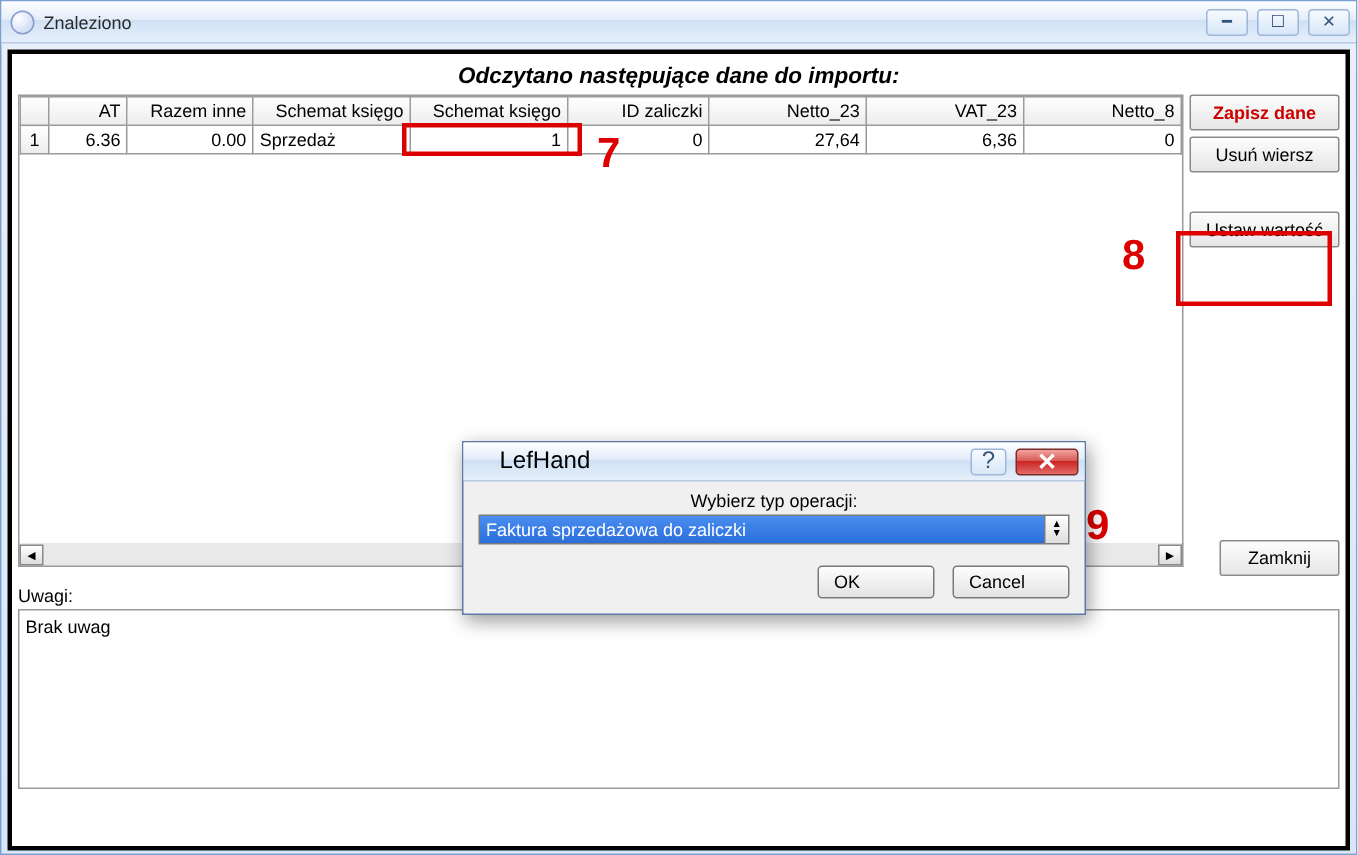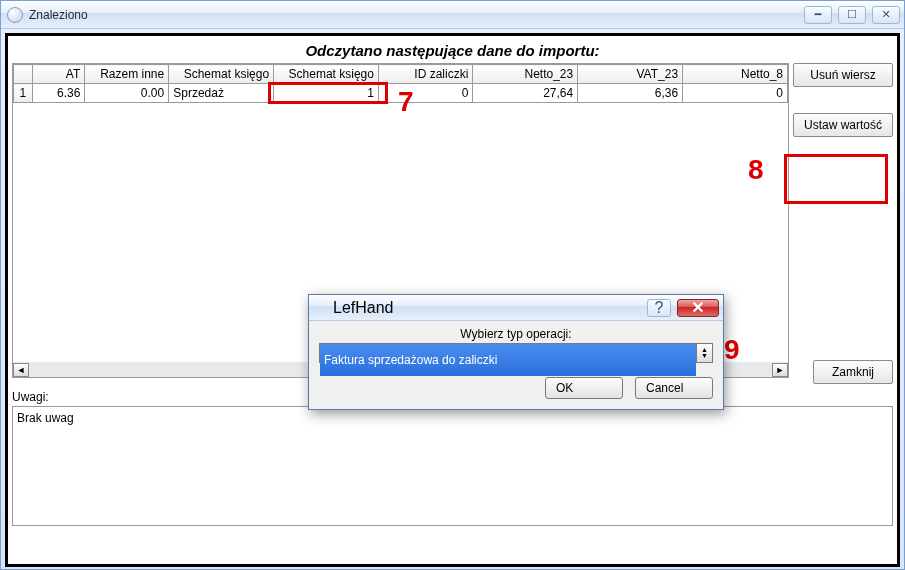--- a/index.html
+++ b/index.html
@@ -176,21 +176,21 @@
   .dlg-label { font-size:12px; margin-bottom:2px;text-align:center; }
   .combo {
     display:flex;
     border:1px solid #7a7a7a;
     height:20px;
   }
   .combo-field {
     flex:1;
     background: linear-gradient(#4a8ef0,#2a6edb);
     color:#fff;
-    padding:16px 4px;
+    padding:2px 4px;
     font-size:12px;
     border:none;
     outline:none;
   }
   .combo-btn {
     width:16px;
     background: linear-gradient(#fff,#ddd);
     border-left:1px solid #7a7a7a;
     display:flex; flex-direction:column;
     align-items:center; justify-content:center;
@@ -260,20 +260,21 @@
           </tbody>
             </table>
         </div>
         <div class="hscroll">
           <div class="sbtn">◄</div>
           <div class="spacer"></div>
           <div class="sbtn">►</div>
         </div>
       </div>
       <div class="side">
+        <div class="btn red">Zapisz dane</div>
         <div class="btn">Usuń wiersz</div>
         <div style="height:18px;"></div>
         <div class="btn">Ustaw wartość</div>
         <div style="flex:1;"></div>
       </div>
     </div>
 
     <div style="display:flex; margin-top:-18px;">
         <div style="flex:1;"></div>
         <div style="width:80px; margin-left:4px;">

